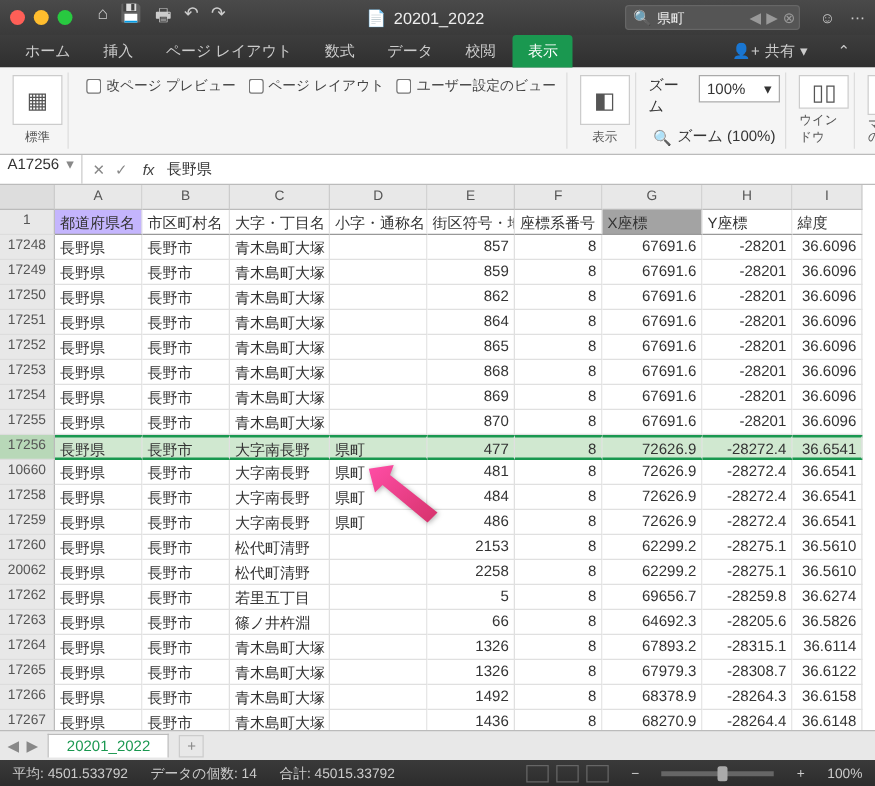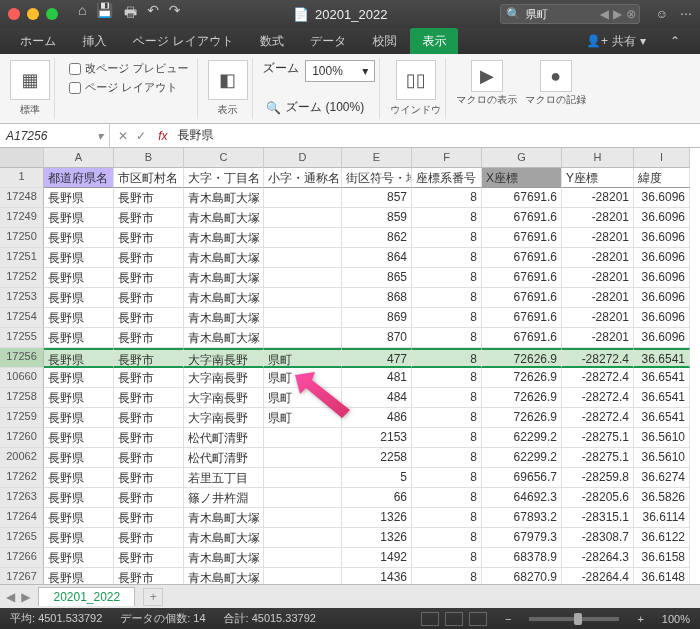--- a/index.html
+++ b/index.html
@@ -20,30 +20,30 @@
 .ribbon-tabs .tab { color: #ccc; padding: 0 12px; display: flex; align-items: center; font-size: 12px; cursor: pointer; }
 .ribbon-tabs .tab.active { background: #1a9850; color: #fff; border-radius: 3px 3px 0 0; }
 .ribbon-tabs .spacer { flex: 1; }
 .ribbon-tabs .share { color: #ccc; padding: 0 10px; display: flex; align-items: center; gap: 4px; }
 
 .ribbon { height: 70px; background: #f5f5f5; border-bottom: 1px solid #bbb; display: flex; align-items: stretch; padding: 4px 6px; gap: 6px; }
 .ribbon-group { display: flex; flex-direction: column; align-items: center; justify-content: space-between; padding: 2px 4px; border-right: 1px solid #ddd; }
 .ribbon-group:last-child { border-right: none; }
 .rg-big { width: 40px; height: 40px; background: #fff; border: 1px solid #ccc; display: flex; align-items: center; justify-content: center; font-size: 18px; color: #555; }
 .rg-label { font-size: 10px; color: #555; margin-top: 2px; }
-.rg-stack { display: flex; flex-direction: column; gap: 2px; font-size: 11px; color: #444; justify-content: flex-end; }
+.rg-stack { display: flex; flex-direction: row; gap: 2px; font-size: 11px; color: #444; justify-content: flex-end; }
 .rg-item { display: flex; align-items: center; gap: 4px; padding: 1px 4px; cursor: pointer; white-space: nowrap; }
 .rg-item input[type=checkbox] { width: 12px; height: 12px; }
 .zoom-row { display: flex; align-items: flex-start; gap: 6px; }
 .zoom-input { width: 70px; height: 22px; border: 1px solid #aaa; background: #fff; padding: 0 6px; font-size: 12px; display: flex; align-items: center; justify-content: space-between; }
 
 .formula-bar { height: 24px; background: #fff; border-bottom: 1px solid #bbb; display: flex; align-items: center; }
-.name-box { width: 110px; border-right: 1px solid #ccc; padding: 0 6px; font-size: 12px; height: 100%; display: flex; align-items: center; justify-content: space-between; font-style: italic; }
+.name-box { width: 66px; border-right: 1px solid #ccc; padding: 0 6px; font-size: 12px; height: 100%; display: flex; align-items: flex-start; justify-content: space-between; }
 .fx-icons { display: flex; gap: 8px; padding: 0 8px; color: #888; }
-.fx-label { font-style: italic; color: #b91c1c; padding: 0 4px; }
+.fx-label { font-style: italic; color: #404040; padding: 0 4px; }
 .fx-content { flex: 1; padding: 0 6px; }
 
 .sheet { position: relative; height: 436px; background: #fff; overflow: hidden; }
 .grid { display: grid; grid-template-columns: 44px 70px 70px 80px 78px 70px 70px 80px 72px 56px; font-size: 12px; }
 .hdr { background: #e8e8e8; border-right: 1px solid #ccc; border-bottom: 1px solid #bbb; text-align: center; padding: 3px 2px; color: #555; font-size: 11px; height: 20px; }
 .hdr.corner { background: #ddd; }
 .rowh { background: #e8e8e8; border-right: 1px solid #bbb; border-bottom: 1px solid #ddd; text-align: center; color: #555; font-size: 11px; padding: 2px 0; height: 20px; }
 .cell { border-right: 1px solid #e0e0e0; border-bottom: 1px solid #e0e0e0; padding: 2px 4px; height: 20px; overflow: hidden; white-space: nowrap; background: #fff; }
 .cell.r { text-align: right; }
 .arrow { position: absolute; left: 290px; top: 222px; pointer-events: none; z-index: 5; }
@@ -114,20 +114,24 @@
   </div>
   <div class="ribbon-group" style="align-items:flex-start">
     <div class="rg-stack">
       <div class="rg-item">
           <input type="checkbox" style="">
           <span>改ページ プレビュー</span>
         </div>
       <div class="rg-item">
           <input type="checkbox" style="">
           <span>ページ レイアウト</span>
+        </div>
+      <div class="rg-item">
+          <input type="checkbox" style="">
+          <span>ユーザー設定のビュー</span>
         </div>
     </div>
   </div>
   <div class="ribbon-group">
     <div class="rg-big">◧</div>
     <div class="rg-label">表示</div>
   </div>
   <div class="ribbon-group" style="align-items:flex-start">
     <div class="zoom-row">
       <span>ズーム</span>

